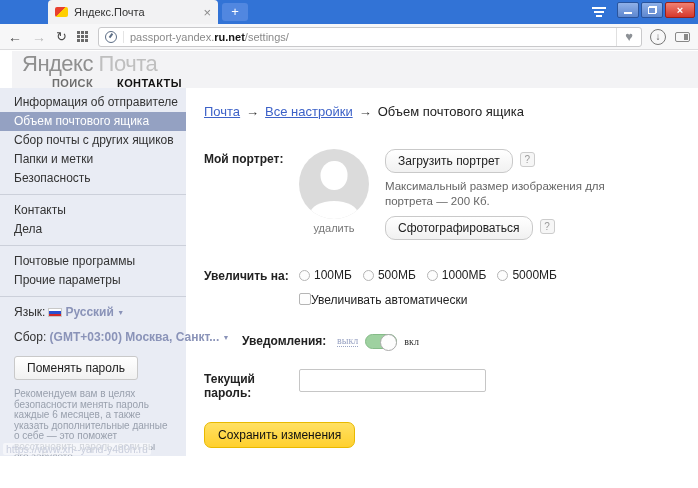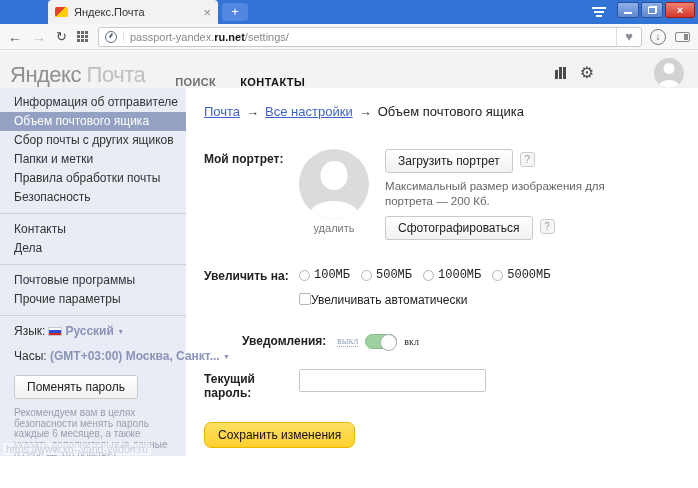--- a/index.html
+++ b/index.html
@@ -57,22 +57,22 @@
   .heart-seg { border-left:1px solid #e0e0e0; padding:0 8px; color:#8d9196; font-size:13px;
     line-height:18px; }
   .dl-ico { width:16px; height:16px; border:1px solid #777; border-radius:50%; color:#555;
     font-size:10px; text-align:center; line-height:14px; margin-right:9px; }
   .reader-ico { position:relative; width:15px; height:10px; border:1px solid #888;
     border-radius:2px; }
   .reader-ico::after { content:""; position:absolute; right:1px; top:1px; bottom:1px; width:4px;
     background:#888; }
 
   
-  .pagehead { position:absolute; top:51px; left:0; right:0; height:37px; background:#f3f3f5;
-    display:flex; align-items:flex-end; padding-left:10px; }
+  .pagehead { position:absolute; top:51px; left:12px; right:0; height:37px; background:#f3f3f5;
+    display:flex; align-items:flex-start; padding-left:10px;flex-direction:column; }
   .logo { font-size:22px; letter-spacing:-0.5px; white-space:nowrap; }
   .logo .l1 { color:#8f8f8f; } .logo .l2 { color:#bfbfbf; }
   .topnav { display:flex; gap:24px; margin-left:30px; font-size:11px; font-weight:bold;
     letter-spacing:0.4px; }
   .topnav .dim { color:#6e6e6e; } .topnav .strong { color:#111; }
   .head-icons { margin-left:auto; display:flex; align-items:center; gap:14px; margin-right:14px; }
   .books-ico { display:flex; align-items:flex-end; gap:1px; }
   .books-ico i { display:block; width:3px; background:#4a4a4a; }
   .books-ico i:nth-child(1){height:9px; transform:skewY(-8deg);} .books-ico i:nth-child(2){height:12px;}
   .books-ico i:nth-child(3){height:12px;}
@@ -112,27 +112,27 @@
   .pa-wrap { display:flex; }
   .pavatar { position:relative; width:70px; height:70px; border-radius:50%; background:#dbdbdb;
     overflow:hidden; }
   .pavatar::before { content:""; position:absolute; left:50%; top:12px; transform:translateX(-50%);
     width:27px; height:29px; border-radius:50% 46% 48% 50%; background:#fff; }
   .pavatar::after { content:""; position:absolute; left:50%; bottom:-8px; transform:translateX(-50%);
     width:48px; height:26px; border-radius:50%; background:#fff; }
   .pdel { text-align:center; font-size:11px; color:#777; margin-top:3px; }
   .pcol { margin-left:16px; }
   .w-btn { display:inline-block; background:linear-gradient(#fff,#f1f1f1); border:1px solid #c9c9c9;
-    border-radius:3px; font-size:12px; color:#222; padding:4px 12px; }
+    border-radius:10px; font-size:12px; color:#222; padding:4px 12px; }
   .help-badge { display:inline-block; width:15px; height:15px; border:1px solid #ccc; border-radius:3px;
     background:#f6f6f6; color:#9a9a9a; font-size:10px; text-align:center; line-height:14px;
     vertical-align:2px; margin-left:7px; }
   .p-hint { max-width:235px; font-size:11.5px; color:#666; line-height:15px; margin:6px 0 7px; }
   .radios { display:flex; align-items:center; gap:11px; padding-top:2px; }
-  .radio { display:flex; align-items:center; gap:4px;font-family:Liberation Mono, monospace; }
+  .radio { display:flex; align-items:center; gap:4px; }
   .rdot { width:11px; height:11px; border:1px solid #b5b5b5; border-radius:50%; background:#fdfdfd; }
   .checkrow { display:flex; align-items:flex-start; gap:0; margin-top:11px; }
   .cbox { width:12px; height:12px; border:1px solid #b5b5b5; border-radius:2px; background:#fdfdfd; }
   .togrow { display:flex; align-items:center; gap:7px; padding-top:3px;font-family:Liberation Serif, serif; }
   .tog-off { font-size:10px; color:#9aa4c4; border-bottom:1px dotted #9aa4c4; line-height:10px; }
   .tog-on { font-size:10px; color:#333; }
   .toggle { position:relative; width:32px; height:15px; border-radius:8px; background:#9ed1a0;
     border:1px solid #85bb88; }
   .toggle::after { content:""; position:absolute; right:-1px; top:-1px; width:15px; height:15px;
     border-radius:50%; background:#fdfdfd; border:1px solid #aaa; }
@@ -200,34 +200,33 @@
     </div>
   </div>
 
   <div class="content">
 
     <aside class="sidebar">
       <div class="s-item">Информация об отправителе</div>
       <div class="s-item sel">Объем почтового ящика</div>
       <div class="s-item">Сбор почты с других ящиков</div>
       <div class="s-item">Папки и метки</div>
-      <div class="s-item">Правила обработки почты</div>
       <div class="s-item">Безопасность</div>
       <div class="s-div"></div>
       <div class="s-item">Контакты</div>
       <div class="s-item">Дела</div>
       <div class="s-div"></div>
       <div class="s-item">Почтовые программы</div>
       <div class="s-item">Прочие параметры</div>
       <div class="s-div"></div>
       <div class="s-row">
         <span>Язык:</span><span class="flag"></span><span class="s-link">Русский</span> <span class="caret">▼</span>
       </div>
       <div class="s-row" style="margin-top:7px;">
-        <span>Часы:</span> <span class="s-link">(GMT+03:00) Москва, Санкт...</span> <span class="caret">▼</span>
+        <span>Сбор:</span> <span class="s-link">(GMT+03:00) Москва, Санкт...</span> <span class="caret">▼</span>
       </div>
       <button class="s-btn">Поменять пароль</button>
       <p class="s-hint">Рекомендуем вам в целях безопасности менять пароль каждые 6 месяцев, а также указать дополнительные данные о себе — это поможет восстановить пароль, если вы его забудете.</p>
       
       <div class="status-preview">https://www.xn--yand-y4d0h.ru</div>
     </aside>
 
     <main class="main">
       <div class="crumbs">
         <a>Почта</a><span class="crumb-sep">→</span><a>Все настройки</a><span class="crumb-sep">→</span><span>Объем почтового ящика</span>

